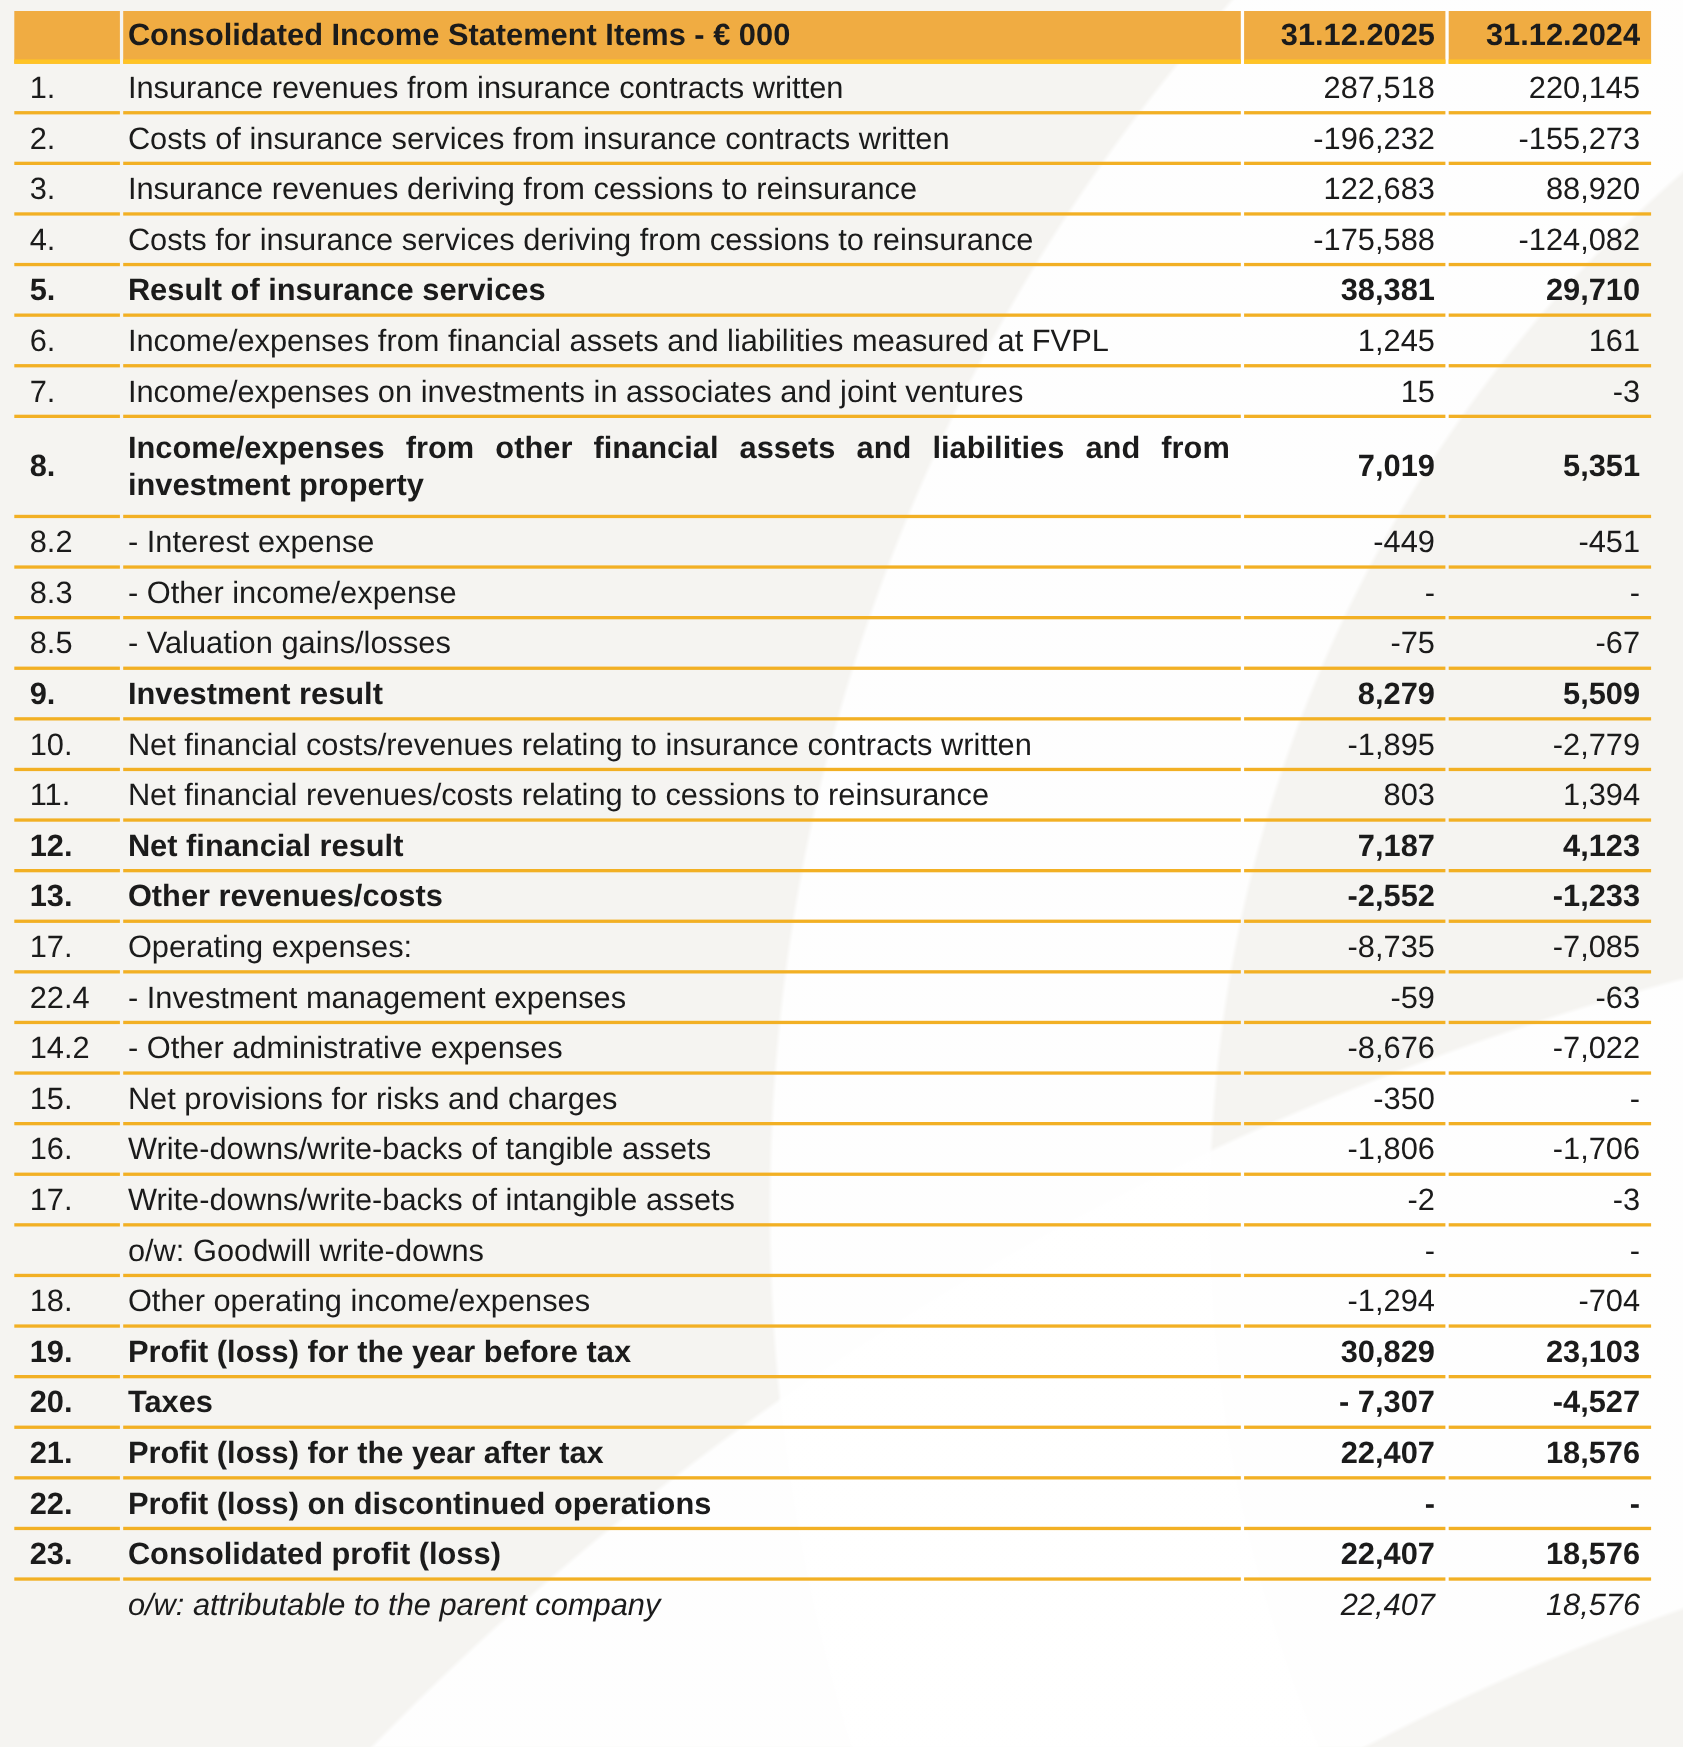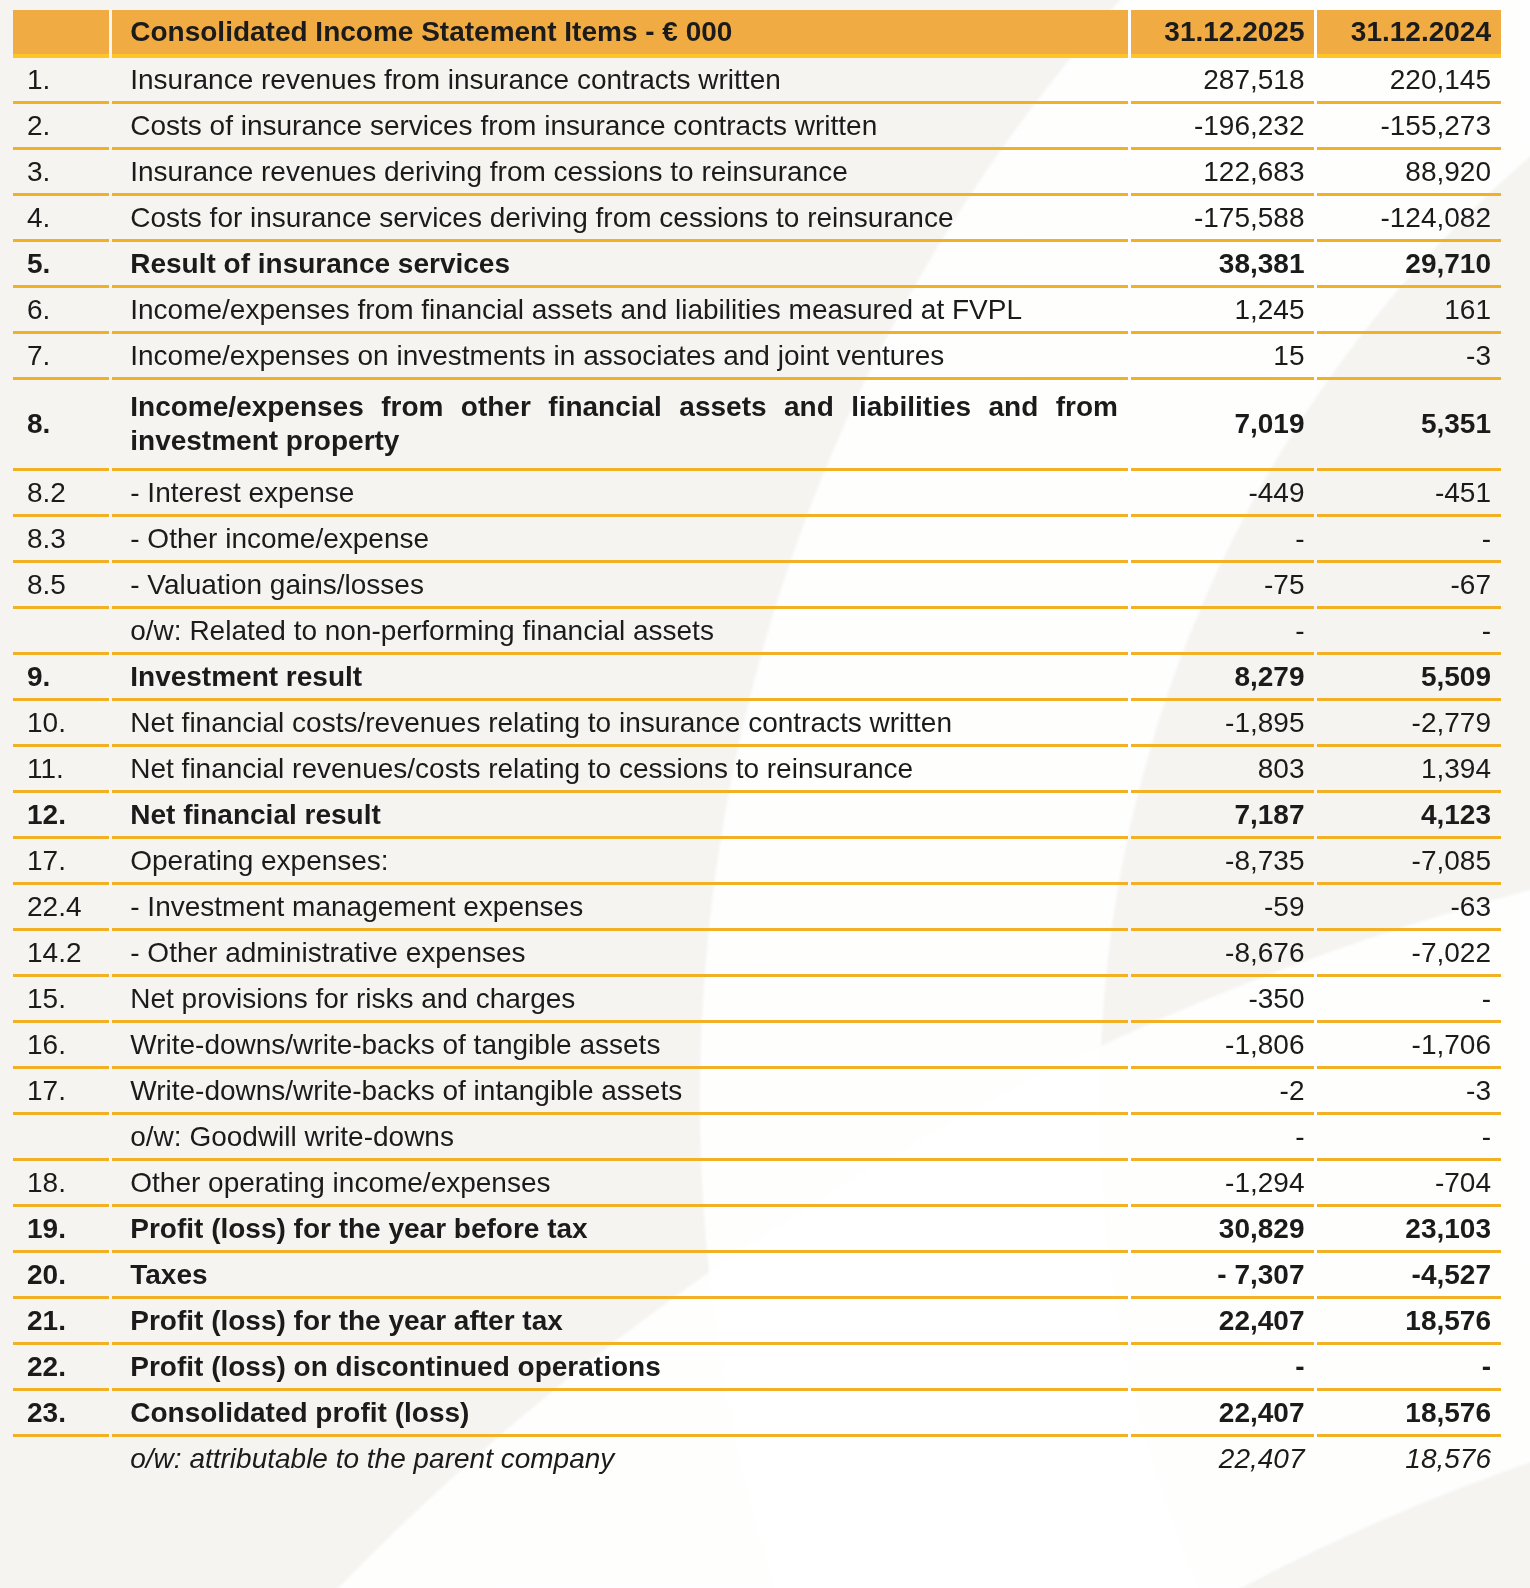--- a/index.html
+++ b/index.html
@@ -37,21 +37,21 @@
     font-weight:bold;
     vertical-align:middle;
   }
   tbody td{
     border-bottom:3px solid #F2B024;
     height:41px;
     vertical-align:middle;
     background:transparent;
   }
   td.num{padding-left:14px;text-align:left;}
-  td.label{padding-left:18px;padding-right:10px;text-align:left;}
+  td.label{padding-left:4px;padding-right:10px;text-align:left;}
   td.val{text-align:right;padding-right:10px;}
   tr.bold td{font-weight:bold;}
   tr.italic td{font-style:italic;}
   tr.tall td{height:86px;}
   tr.tall td.label{text-align:justify;text-align-last:left;margin-left:10px;}
   tr.noline td{border-bottom:none;}
 </style>
 </head>
 <body>
 
@@ -132,26 +132,20 @@
         <td class="label">- Other income/expense</td>
         <td class="val">-</td>
         <td class="val">-</td>
       </tr>
       <tr class="">
         <td class="num">8.5</td>
         <td class="label">- Valuation gains/losses</td>
         <td class="val">-75</td>
         <td class="val">-67</td>
       </tr>
-      <tr class="">
-        <td class="num"></td>
-        <td class="label">o/w: Related to non-performing financial assets</td>
-        <td class="val">-</td>
-        <td class="val">-</td>
-      </tr>
       <tr class="bold">
         <td class="num">9.</td>
         <td class="label">Investment result</td>
         <td class="val">8,279</td>
         <td class="val">5,509</td>
       </tr>
       <tr class="">
         <td class="num">10.</td>
         <td class="label">Net financial costs/revenues relating to insurance contracts written</td>
         <td class="val">-1,895</td>
@@ -161,20 +155,26 @@
         <td class="num">11.</td>
         <td class="label">Net financial revenues/costs relating to cessions to reinsurance</td>
         <td class="val">803</td>
         <td class="val">1,394</td>
       </tr>
       <tr class="bold">
         <td class="num">12.</td>
         <td class="label">Net financial result</td>
         <td class="val">7,187</td>
         <td class="val">4,123</td>
+      </tr>
+      <tr class="bold">
+        <td class="num">13.</td>
+        <td class="label">Other revenues/costs</td>
+        <td class="val">-2,552</td>
+        <td class="val">-1,233</td>
       </tr>
       <tr class="">
         <td class="num">17.</td>
         <td class="label">Operating expenses:</td>
         <td class="val">-8,735</td>
         <td class="val">-7,085</td>
       </tr>
       <tr class="">
         <td class="num">22.4</td>
         <td class="label">- Investment management expenses</td>

